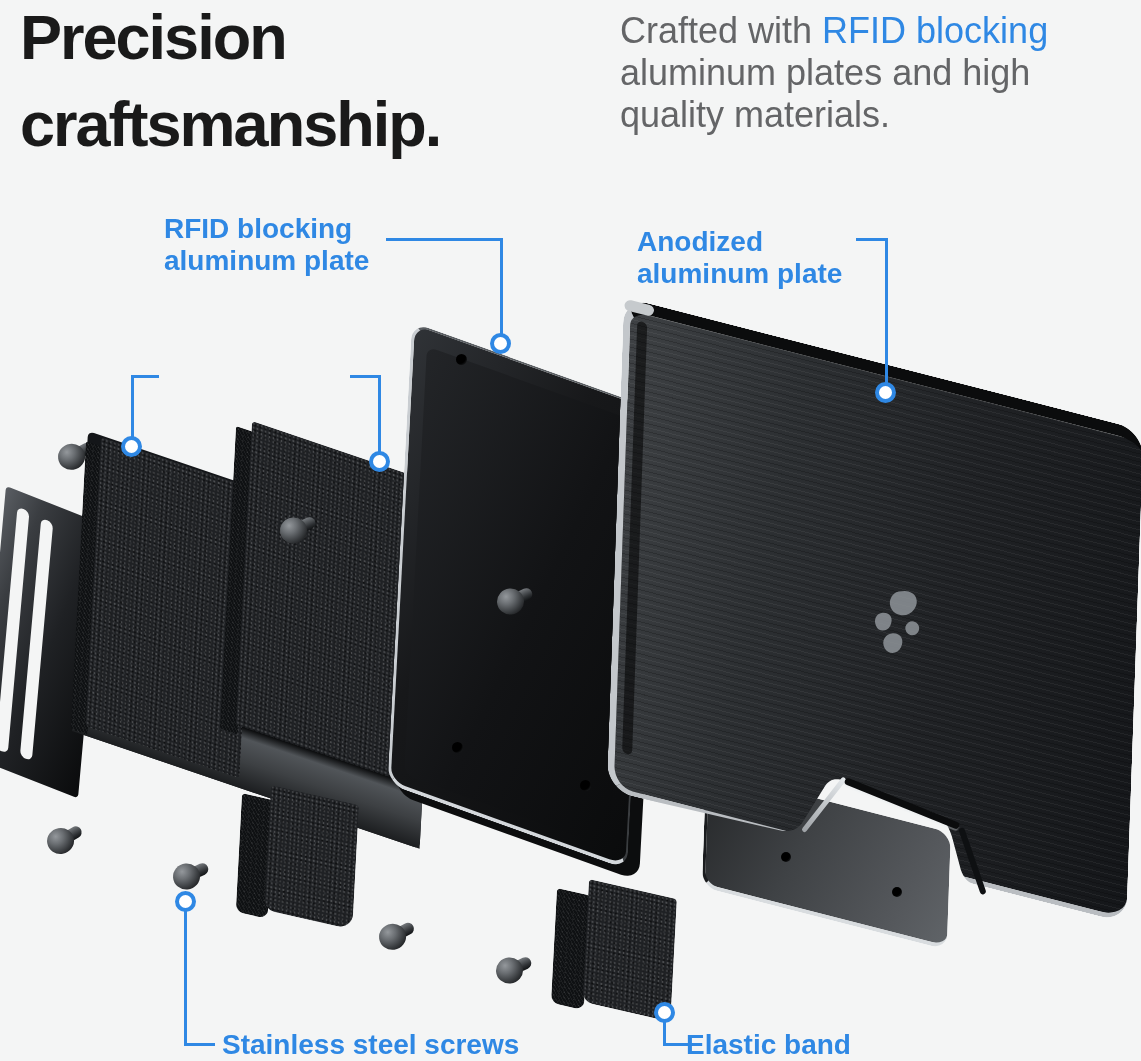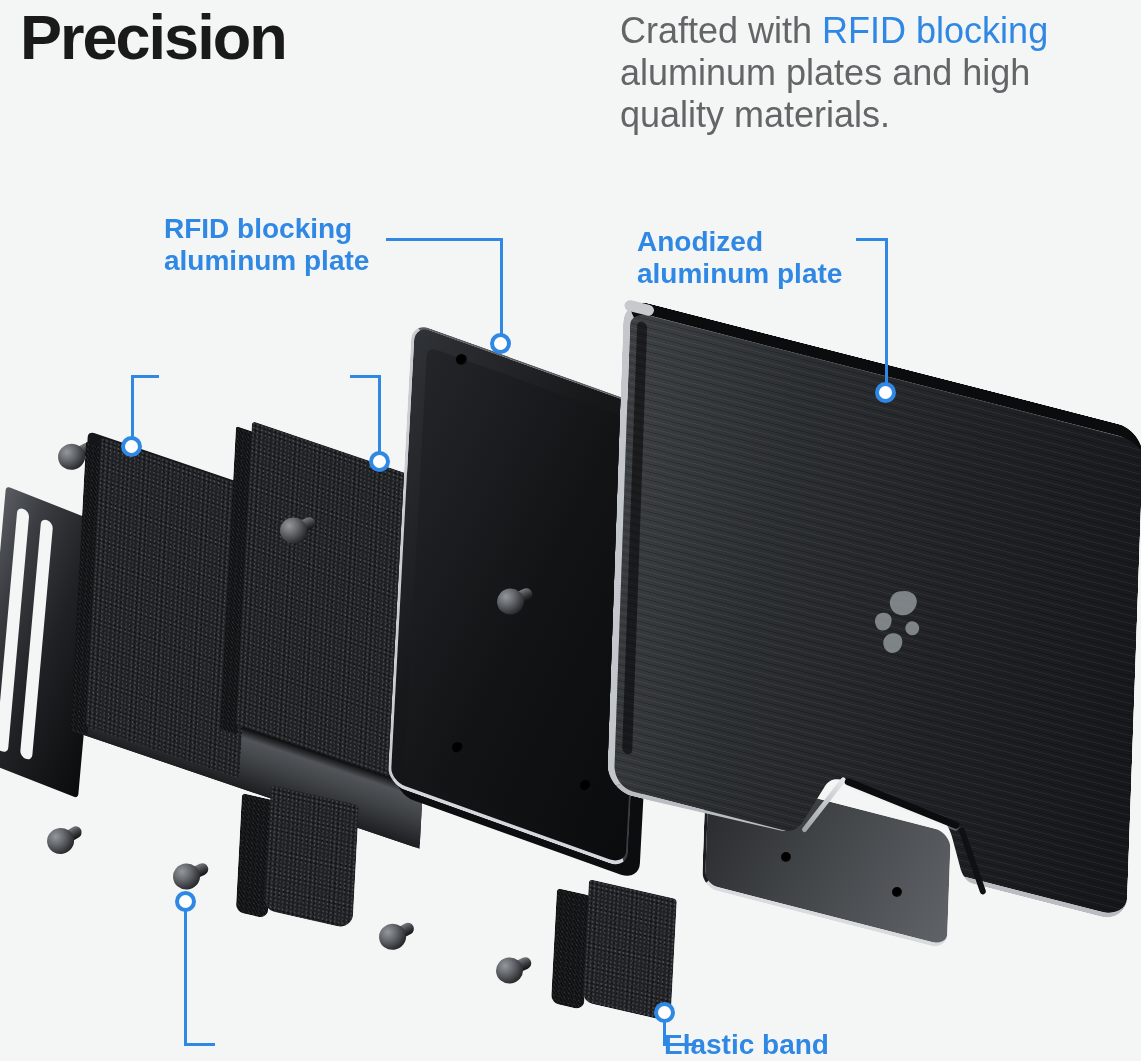--- a/index.html
+++ b/index.html
@@ -52,20 +52,21 @@
         rgba(0,0,0,0.20) 4px 5px, rgba(255,255,255,0) 5px 8px),
       linear-gradient(100deg,#3e4144 0%,#2c2f32 30%,#202225 60%,#141619 100%);}
 </style>
 </head>
 <body>
 
 <div id="canvas">
 
   <div class="abs headline">
     <span>Precision</span>
+    <span>craftsmanship.</span>
   </div>
   <div class="abs intro">
     <span>Crafted with </span><span class="hl">RFID blocking</span><span> aluminum plates and high quality materials.</span>
   </div>
 
   <div class="abs" style="left:6px;top:486px;width:97px;height:283px;z-index:2;border-radius:4px;
               transform:skewY(17deg) rotate(5deg);transform-origin:0 0;
               background:linear-gradient(105deg,#5a5e63 0%,#3a3d41 22%,#1f2124 55%,#0a0b0c 100%);">
     <div class="abs" style="left:13px;top:16px;width:12px;height:250px;border-radius:6px;background:var(--background);"></div>
     <div class="abs" style="left:37px;top:18px;width:12px;height:246px;border-radius:6px;background:var(--background);"></div>
@@ -196,21 +197,24 @@
   <div class="abs callout-line" style="left:131px;top:375px;width:28px;height:3px;"></div>
   <div class="abs callout-line" style="left:131px;top:375px;width:3px;height:63px;"></div>
   <div class="abs callout-dot" style="left:121px;top:436px;"></div>
   <div class="abs callout-line" style="left:350px;top:375px;width:31px;height:3px;"></div>
   <div class="abs callout-line" style="left:378px;top:375px;width:3px;height:77px;"></div>
   <div class="abs callout-dot" style="left:369px;top:451px;"></div>
 
   <div class="abs callout-dot" style="left:175px;top:891px;"></div>
   <div class="abs callout-line" style="left:184px;top:911px;width:3px;height:135px;"></div>
   <div class="abs callout-line" style="left:184px;top:1043px;width:31px;height:3px;"></div>
+  <div class="abs callout-label" style="left:222px;top:1029px;">
+    <span>Stainless steel screws</span>
+  </div>
 
   <div class="abs callout-dot" style="left:654px;top:1002px;"></div>
   <div class="abs callout-line" style="left:663px;top:1022px;width:3px;height:24px;"></div>
   <div class="abs callout-line" style="left:663px;top:1043px;width:33px;height:3px;"></div>
-  <div class="abs callout-label" style="left:664px;top:1029px;">
+  <div class="abs callout-label" style="left:686px;top:1029px;">
     <span>Elastic band</span>
   </div>
 
 </div>
 
 </body></html>

